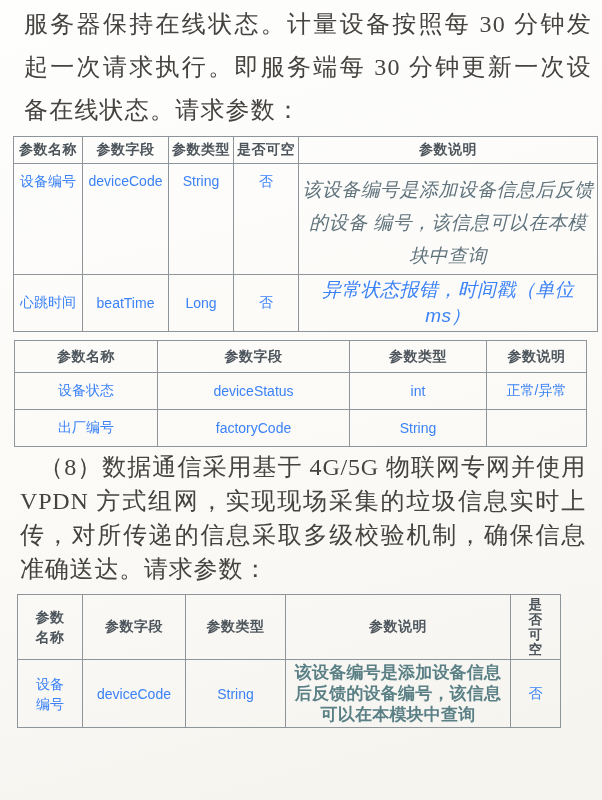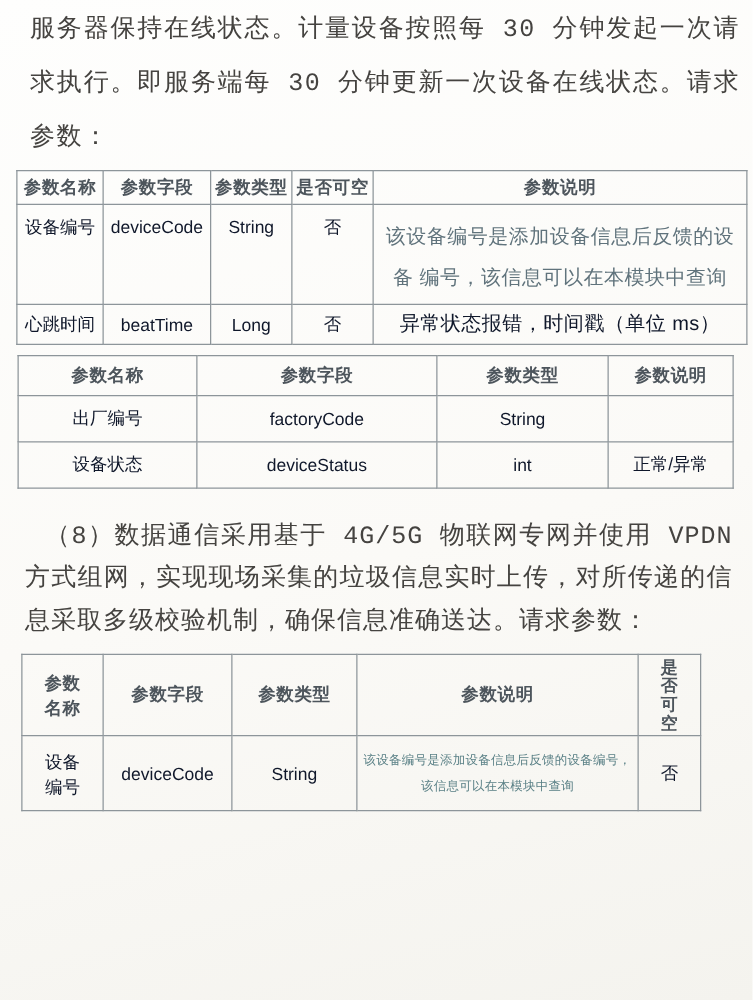--- a/index.html
+++ b/index.html
@@ -5,53 +5,53 @@
   html,body{margin:0;padding:0;}
   body{
     width:602px;height:800px;overflow:hidden;
     background:linear-gradient(165deg,#fefefd 0%,#fbfaf7 55%,#f4f3ee 100%);
     font-family:"Liberation Sans","DejaVu Sans",sans-serif;
   }
   .page{position:relative;width:602px;height:800px;}
 
   
   .para{
-    font-family:Liberation Mono, monospace;
-    color:#454340;font-size:20px;text-align:justify;margin:0;
+    font-family:Liberation Serif, serif;
+    color:#454340;font-size:24px;text-align:justify;margin:0;
   }
   .p1{margin:3px 10px 0 24px;line-height:43px;letter-spacing:1.2px;}
   .p2{margin:7px 14px 0 20px;line-height:38px;letter-spacing:1.2px;text-indent:2em;}
-  .p3{margin:22px 16px 0 20px;line-height:34px;letter-spacing:0.8px;text-indent:0.8em;}
+  .p3{margin:3px 16px 0 20px;line-height:34px;letter-spacing:0.8px;text-indent:0.8em;}
 
   
   table{border-collapse:collapse;table-layout:fixed;}
   th,td{
     border:1px solid #8d959a;text-align:center;vertical-align:middle;
-    color:#0f172a;font-size:14px;padding:2px 3px;overflow:hidden;
+    color:#3b82f6;font-size:14px;padding:2px 3px;overflow:hidden;
   }
   th{color:#4d555c;font-weight:bold;letter-spacing:0.5px;}
 
   .t1{width:584px;margin:4px 0 0 13px;}
   .t1 thead tr{height:27px;}
   .t1 .row-tall{height:80px;}
   .t1 .row-tall td{vertical-align:top;padding-top:9px;}
   .t1 .row-short{height:32px;}
-  .t1 .desc{font-size:16px;letter-spacing:0.4px;}
+  .t1 .desc{font-size:19px;letter-spacing:0.4px;font-style:italic;}
   .t1 .row-tall .desc{line-height:33px;color:#60737c;}
 
   .t2{width:572px;margin:8px 0 0 14px;}
   .t2 thead tr{height:32px;}
   .t2 tbody tr{height:37px;}
 
   .t3{width:543px;margin:8px 0 0 17px;}
   .t3 thead tr{height:64px;}
   .t3 .row1{height:60px;}
   .t3 .narrow{padding:4px 15px;line-height:20px;}
   .t3 .vertical{padding:2px 16px;line-height:15px;font-size:13.5px;}
-  .t3 .desc{font-size:10px;line-height:21px;letter-spacing:0.2px;}
+  .t3 .desc{font-size:17px;line-height:21px;letter-spacing:0.2px;font-weight:bold;}
   .teal{color:#5a8086;}
 </style>
 </head>
 <body>
 
 <div class="page">
 
   <p class="para p1">服务器保持在线状态。计量设备按照每 30 分钟发起一次请求执行。即服务端每 30 分钟更新一次设备在线状态。请求参数：</p>
 
   <table class="t1">
@@ -100,30 +100,30 @@
     <thead>
       <tr>
         <th>参数名称</th>
         <th>参数字段</th>
         <th>参数类型</th>
         <th>参数说明</th>
       </tr>
     </thead>
     <tbody>
       <tr>
+        <td>设备状态</td>
+        <td>deviceStatus</td>
+        <td>int</td>
+        <td>正常/异常</td>
+      </tr>
+      <tr>
         <td>出厂编号</td>
         <td>factoryCode</td>
         <td>String</td>
         <td></td>
-      </tr>
-      <tr>
-        <td>设备状态</td>
-        <td>deviceStatus</td>
-        <td>int</td>
-        <td>正常/异常</td>
       </tr>
     </tbody>
   </table>
 
   <p class="para p3">（8）数据通信采用基于 4G/5G 物联网专网并使用 VPDN 方式组网，实现现场采集的垃圾信息实时上传，对所传递的信息采取多级校验机制，确保信息准确送达。请求参数：</p>
 
   <table class="t3">
     <colgroup>
         <col style="width:65px">
         <col style="width:103px">

